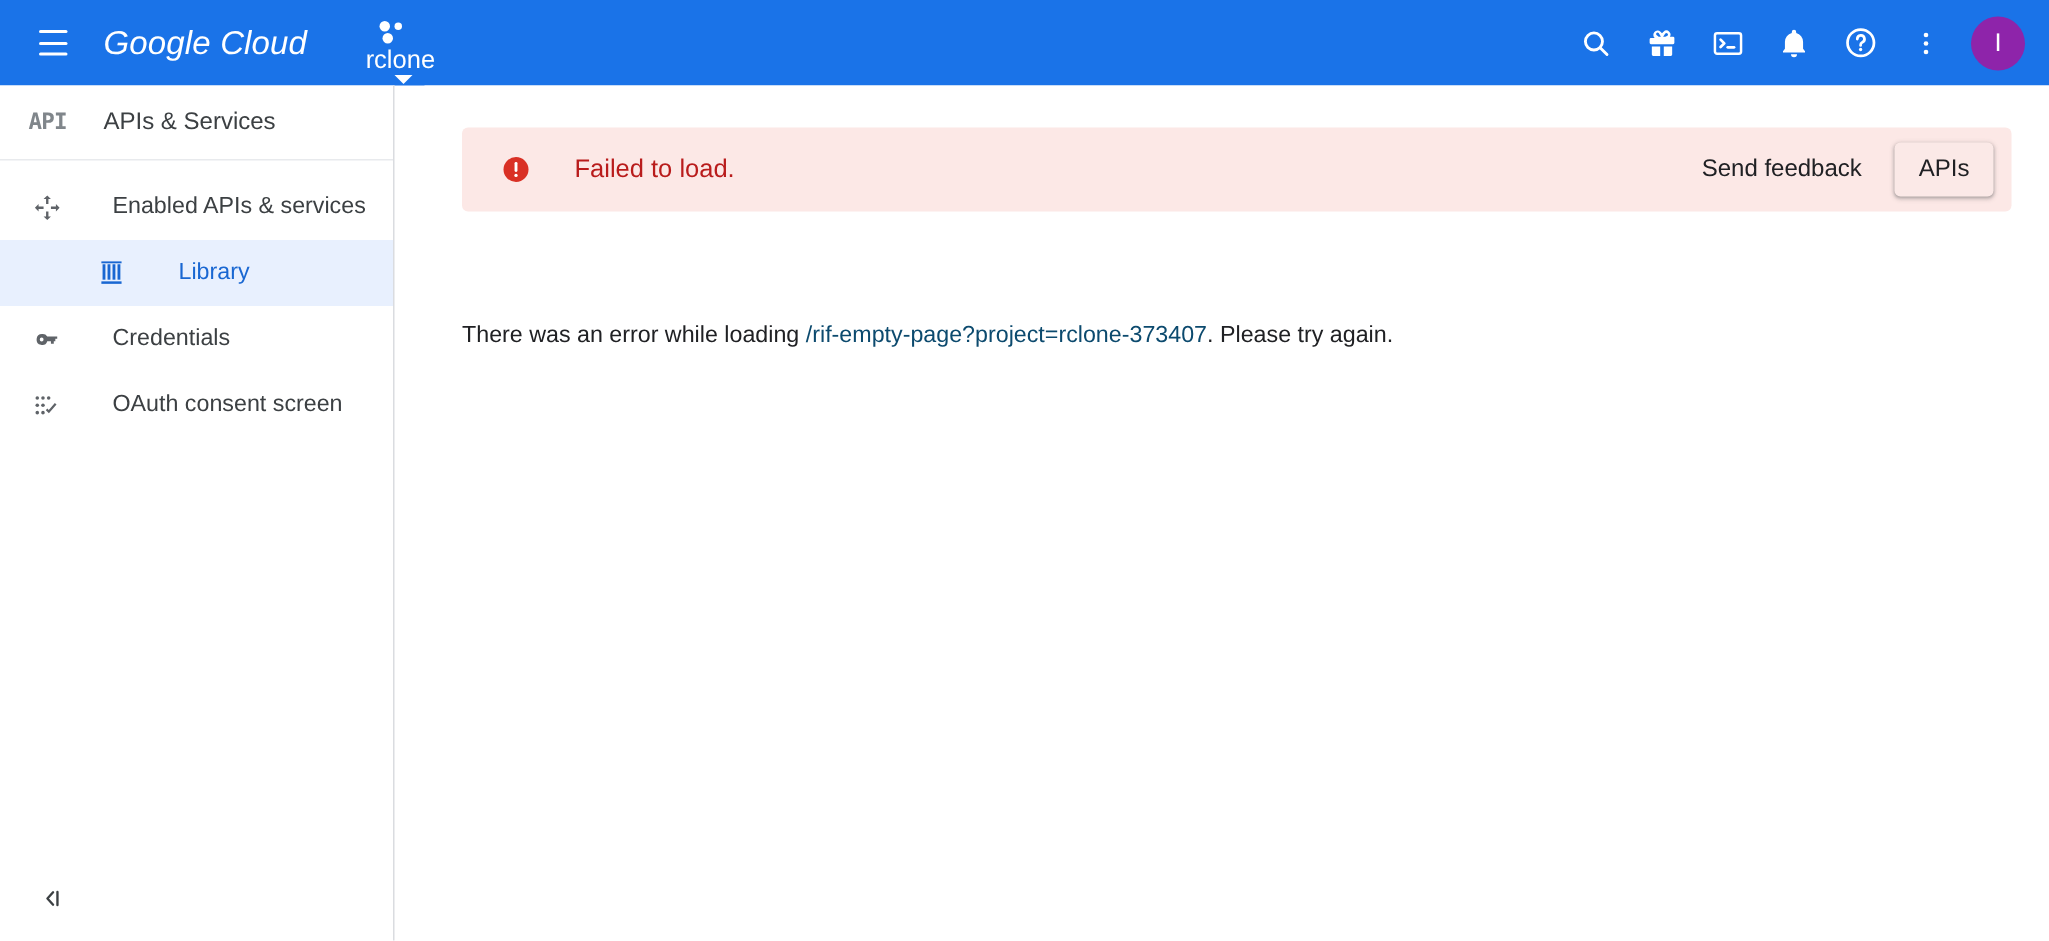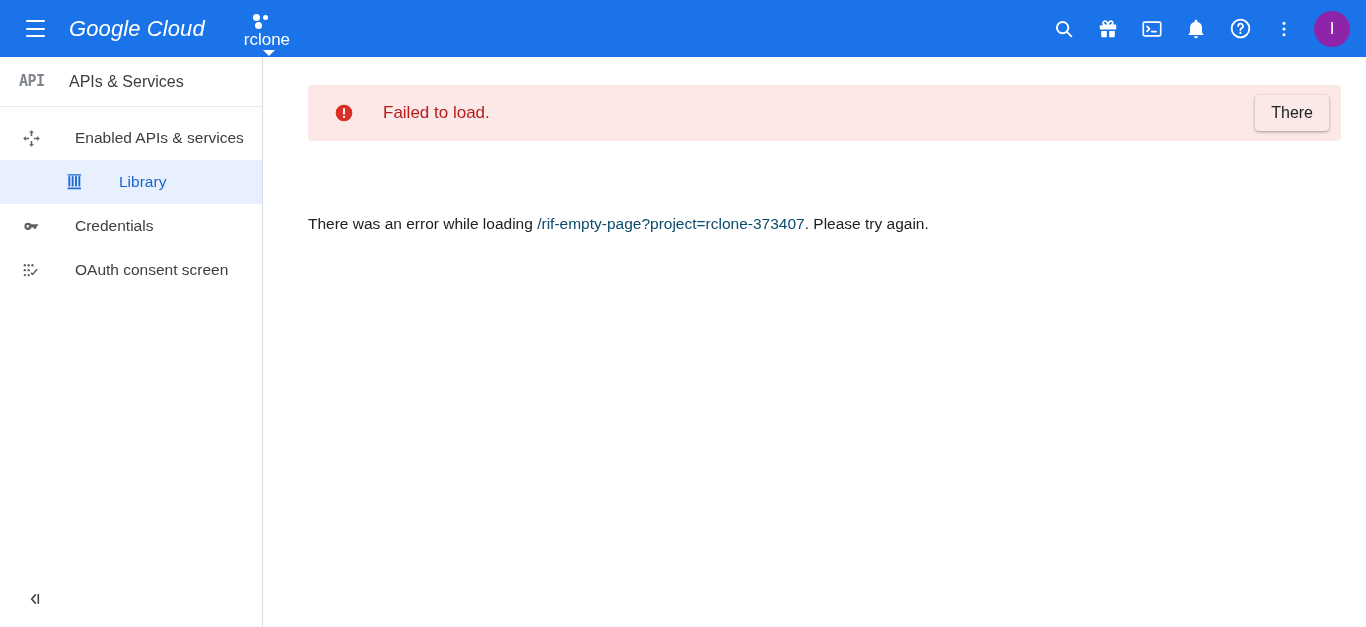--- a/index.html
+++ b/index.html
@@ -401,20 +401,21 @@
     <span class="err-icon">
       <svg width="20" height="20" viewBox="0 0 24 24">
         <circle cx="12" cy="12" r="10" fill="#d93025"></circle>
         <rect x="10.85" y="5.9" width="2.3" height="8" rx="1.1" fill="#ffffff"></rect>
         <circle cx="12" cy="16.7" r="1.35" fill="#ffffff"></circle>
       </svg>
     </span>
     <span class="banner-text">Failed to load.</span>
 
     <span class="banner-actions">
-      <button class="retry-btn">There</button>
+      <span class="send-feedback">Send feedback</span>
+      <button class="retry-btn">APIs</button>
     </span>
   </div>
 
   <div class="error-line">
     <span>There was an error while loading </span><a href="#">/rif-empty-page?project=rclone-373407</a><span>. Please try again.</span>
   </div>
 </div>
 
 </body></html>

